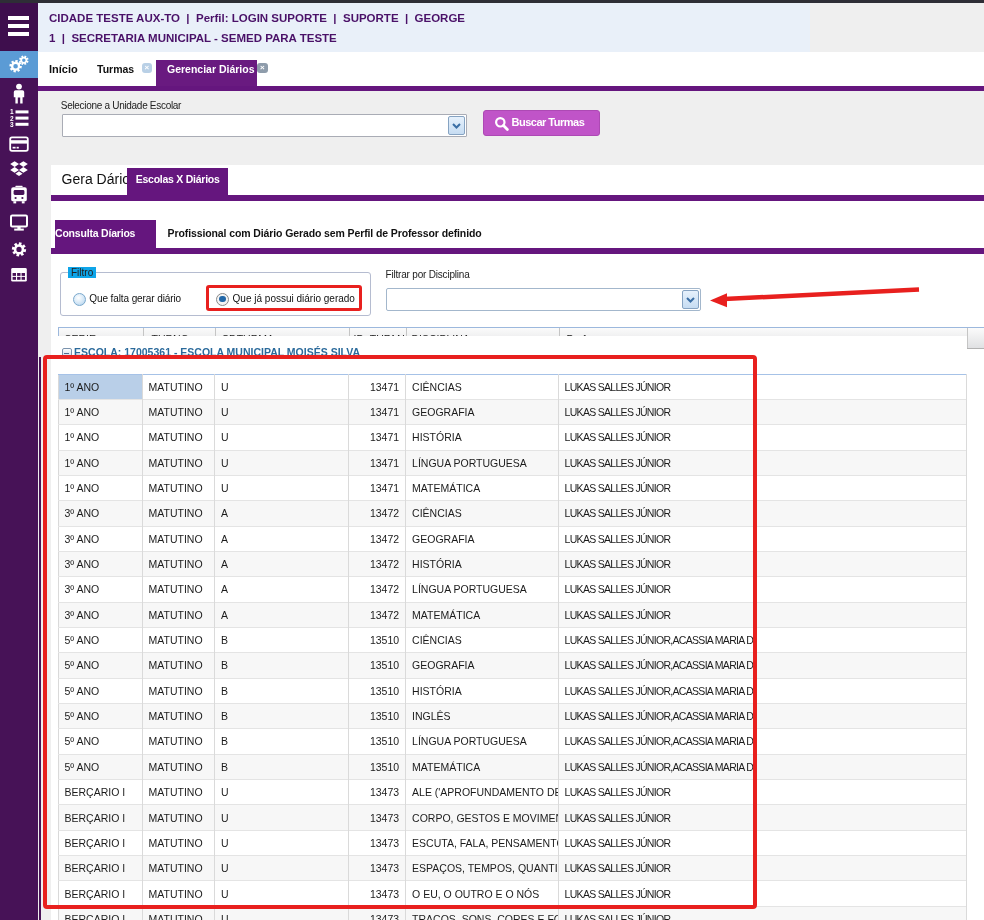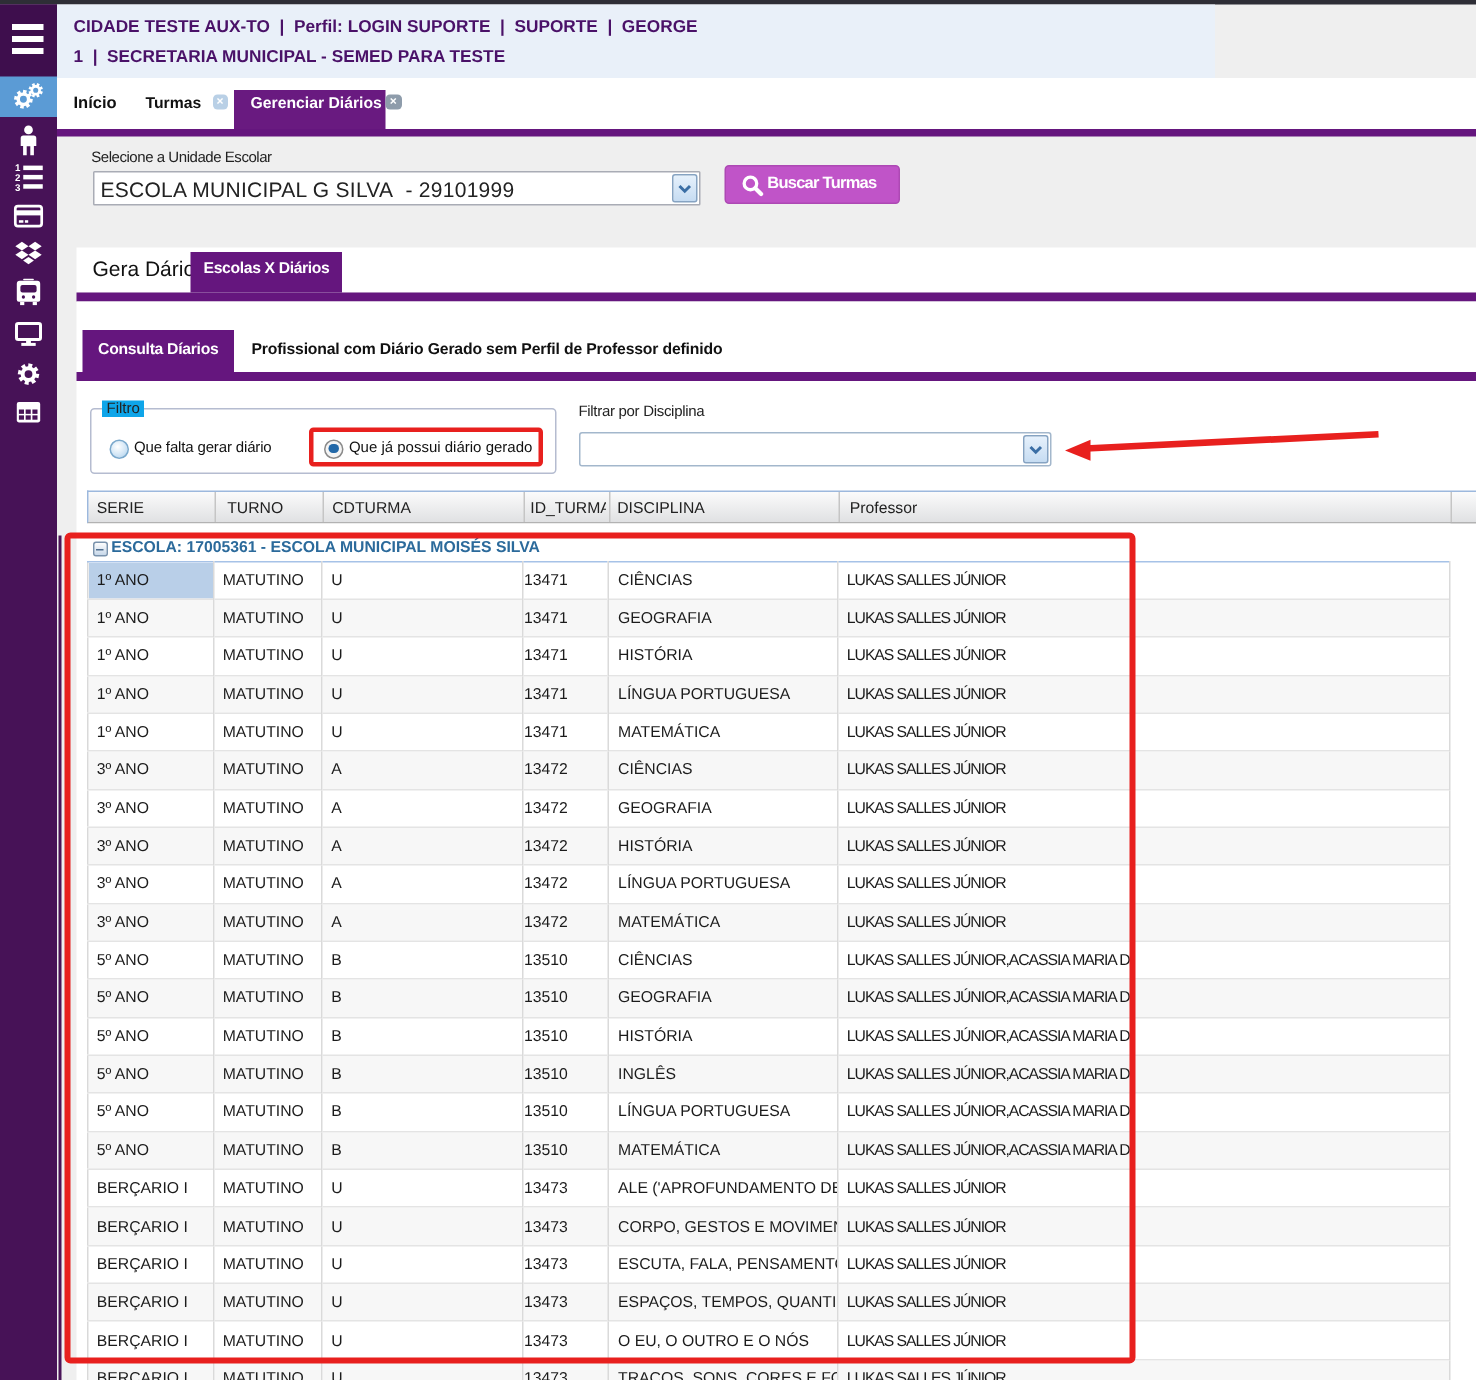--- a/index.html
+++ b/index.html
@@ -80,41 +80,40 @@
   <div class="abs" style="left:59px;top:11px;font-size:10.5px;font-weight:bold;color:#111">Turmas</div>
   <div class="abs" style="left:103.5px;top:10.5px;width:10.5px;height:10.5px;background:#b9d0e6;border-radius:3px;color:#fff;font-size:8px;font-weight:bold;text-align:center;line-height:10.5px">×</div>
   <div class="abs" style="left:117.5px;top:7.5px;width:101px;height:26.5px;background:#691a80">
     <div class="abs" style="left:11.5px;top:3.5px;font-size:10.5px;font-weight:bold;color:#fff;white-space:nowrap">Gerenciar Diários</div>
     <div class="abs" style="left:101.5px;top:3px;width:10.5px;height:10.5px;background:#8e9cab;border-radius:3px;color:#fff;font-size:8px;font-weight:bold;text-align:center;line-height:10.5px">×</div>
   </div>
 </div>
 <div class="abs" style="left:38px;top:86px;width:946px;height:5px;background:#65167e"></div>
 <div class="abs" style="left:60.8px;top:100px;font-size:10px;letter-spacing:-0.3px;color:#222">Selecione a Unidade Escolar</div>
 <div class="abs" style="left:62px;top:114px;width:405px;height:23px;background:#fff;border:1px solid #a9acb5;border-radius:1px">
-  <div class="abs" style="left:4px;top:3px;font-size:14px;letter-spacing:0.18px;color:#222;white-space:nowrap">ESCOLA MUNICIPAL G SILVA&nbsp; - 29101999</div>
   <div class="abs" style="right:1px;top:1px;width:17px;height:19px;background:linear-gradient(#e6f1fc,#c6dcf2);border:1px solid #86a3c2;border-radius:2px">
     <svg width="15" height="17" viewBox="0 0 15 17">
         <path d="M4,7 L7.5,10.5 L11,7" stroke="#3a6ea5" stroke-width="2" fill="none"></path>
       </svg>
   </div>
 </div>
 <div class="abs" style="left:482.5px;top:110px;width:117.5px;height:26px;background:#c054c8;border-radius:3px;border:1px solid #ad49b4">
   <svg class="abs" style="left:10px;top:4.5px" width="16" height="16" viewBox="0 0 16 16">
       <circle cx="6.3" cy="6.3" r="4.2" fill="none" stroke="#fff" stroke-width="2.2"></circle>
       <line x1="9.5" y1="9.5" x2="13.4" y2="13.4" stroke="#fff" stroke-width="2.8" stroke-linecap="round"></line>
     </svg>
   <div class="abs" style="left:28px;top:5px;font-size:11px;letter-spacing:-0.5px;font-weight:bold;color:#fff;white-space:nowrap">Buscar Turmas</div>
 </div>
 <div class="abs" style="left:51px;top:165px;width:933px;height:30px;background:#fff">
   <div class="abs" style="left:10.6px;top:5.5px;font-size:14px;font-weight:normal;color:#111">Gera Dário</div>
   <div class="abs" style="left:76.4px;top:2.7px;width:100.6px;height:27.3px;background:#65167e;color:#fff;font-size:10.5px;letter-spacing:-0.25px;font-weight:bold;text-align:center;padding-top:5.3px">Escolas X Diários</div>
 </div>
 <div class="abs" style="left:51px;top:195px;width:933px;height:6px;background:#65167e"></div>
 <div class="abs" style="left:51px;top:201px;width:933px;height:719px;background:#fff"></div>
-<div class="abs" style="left:55px;top:220px;width:101px;height:28px;background:#65167e;color:#fff;font-size:10.5px;letter-spacing:-0.2px;font-weight:bold;text-align:center;padding-top:7px">Consulta Díarios</div>
+<div class="abs" style="left:55px;top:220px;width:101px;height:28px;background:#65167e;color:#fff;font-size:10.5px;letter-spacing:-0.2px;font-weight:bold;padding-top:7px">Consulta Díarios</div>
 <div class="abs" style="left:167.6px;top:227px;font-size:10.5px;letter-spacing:-0.11px;font-weight:bold;color:#111;white-space:nowrap">Profissional com Diário Gerado sem Perfil de Professor definido</div>
 <div class="abs" style="left:51px;top:248px;width:933px;height:6px;background:#65167e"></div>
 <div class="abs" style="left:60px;top:272px;width:311px;height:44px;border:1px solid #b5bcd0;border-radius:3px"></div>
 <div class="abs" style="left:68px;top:266.5px;background:#0ea5e9;padding:0 3px;font-size:10px;color:#222">Filtro</div>
 <div class="abs" style="left:72.5px;top:292.5px;width:13px;height:13px;border-radius:50%;border:1px solid #7aa8cc;background:radial-gradient(circle at 40% 35%,#ffffff,#cfe4f5 60%,#a8cbe8)"></div>
 <div class="abs" style="left:89.3px;top:292.5px;font-size:10px;letter-spacing:-0.1px;color:#111;white-space:nowrap">Que falta gerar diário</div>
 <div class="abs" style="left:216px;top:292.5px;width:13px;height:13px;border-radius:50%;border:1px solid #8a8a8a;background:#f4f4f4">
    <div class="abs" style="left:2.25px;top:2.25px;width:6.5px;height:6.5px;border-radius:50%;background:#2268a8"></div>
 </div>
 <div class="abs" style="left:232.6px;top:292.5px;font-size:10px;color:#111;white-space:nowrap">Que já possui diário gerado</div>
@@ -138,21 +137,21 @@
   <div class="abs" style="left:295px;top:4.5px;width:50px;overflow:hidden;white-space:nowrap">ID_TURMA</div>
   <div class="abs" style="left:353px;top:4.5px">DISCIPLINA</div>
   <div class="abs" style="left:508px;top:4.5px">Professor</div>
   <div class="abs" style="left:84.5px;top:0;width:1px;height:20px;background:#c5c5c5"></div>
   <div class="abs" style="left:156.5px;top:0;width:1px;height:20px;background:#c5c5c5"></div>
   <div class="abs" style="left:290.5px;top:0;width:1px;height:20px;background:#c5c5c5"></div>
   <div class="abs" style="left:347px;top:0;width:1px;height:20px;background:#c5c5c5"></div>
   <div class="abs" style="left:500px;top:0;width:1px;height:20px;background:#c5c5c5"></div>
   <div class="abs" style="left:908.5px;top:0;width:1px;height:20px;background:#c5c5c5"></div>
 </div>
-<div class="abs" style="left:57.5px;top:349px;width:909px;height:24.5px;background:#fff">
+<div class="abs" style="left:57.5px;top:336px;width:909px;height:24.5px;background:#fff">
   <div class="abs" style="left:4px;top:12px;width:10px;height:10px;border:1px solid #7a93ad;border-radius:2px;background:linear-gradient(#fdfdfd,#c7d8ea)">
     <div class="abs" style="left:1.8px;top:3.6px;width:5px;height:1.6px;background:#4f6e8f"></div>
   </div>
   <div class="abs" style="left:16.6px;top:9px;font-size:10.5px;font-weight:bold;color:#2b6a9b;white-space:nowrap;line-height:14px">ESCOLA: 17005361 - ESCOLA MUNICIPAL MOISÉS SILVA</div>
 </div>
 <table class="abs" style="left:57.5px;top:373.5px;width:909px;border-collapse:collapse;table-layout:fixed;border-top:1.5px solid #a6c2e7" cellspacing="0">
 <colgroup>
       <col style="width:84px">
       <col style="width:72.4px">
       <col style="width:134.5px">
@@ -337,18 +336,18 @@
         <td>TRAÇOS, SONS, CORES E FORMAS</td>
         <td class="prof">LUKAS SALLES JÚNIOR</td>
       </tr>
 </tbody>
 </table>
 <style>
 table td { font-size:10.5px; color:#1b1b1b; padding:0 0 0 6px; white-space:nowrap; overflow:hidden; height:25.35px; border-right:1px solid #dadada; border-top:1px solid #e4e4e4; }
 table tr:first-child td { border-top:none; }
 table tr.even td { background:#f7f7f7; }
 table tr.odd td { background:#fff; }
-td.num { text-align:left; padding:0 6px 0 0; }
+td.num { text-align:right; padding:0 6px 0 0; }
 td.prof { letter-spacing:-0.7px; }
 #selcell { background:#b9cfe8 !important; }
 table { border-left:1px solid #d9d9d9; }
 </style>
 <div class="abs" style="left:39px;top:357px;width:2px;height:563px;background:#4a1458"></div>
 <div class="abs" style="left:43px;top:354.5px;width:713.5px;height:554px;border:4px solid #e8201e;border-radius:4px"></div>
 </body></html>

